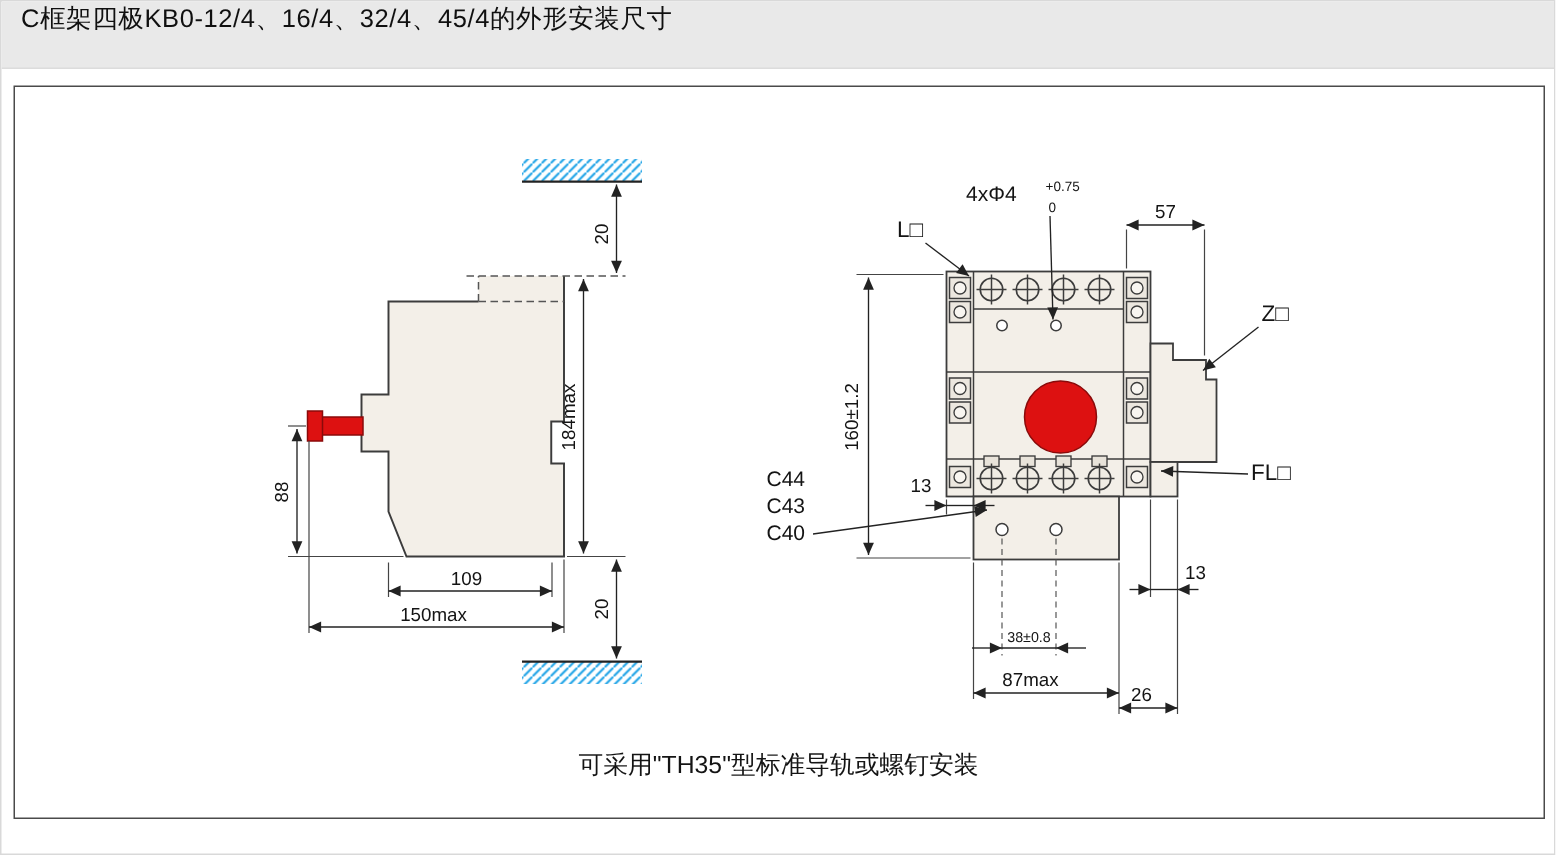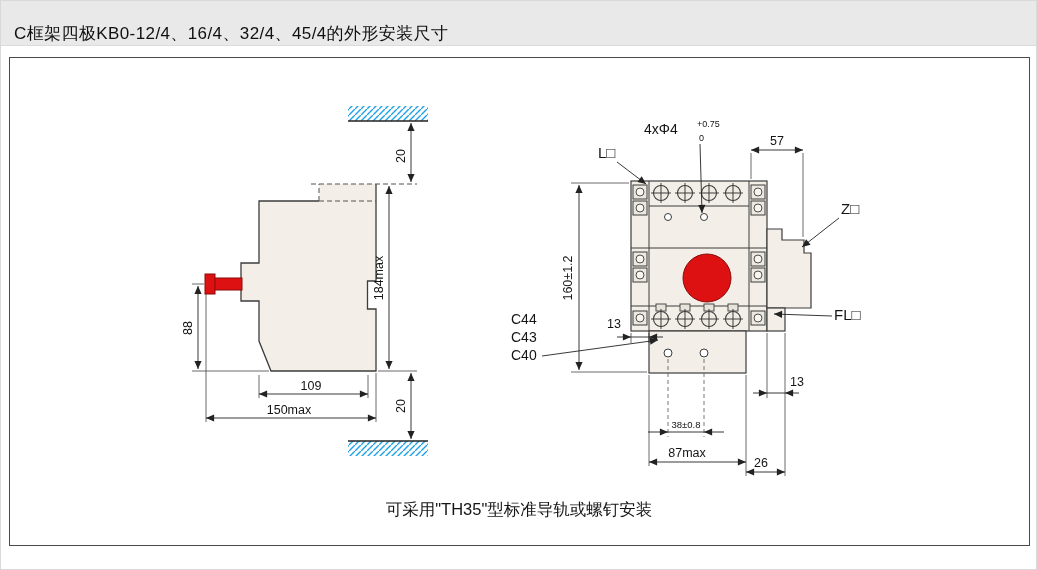--- a/index.html
+++ b/index.html
@@ -1,20 +1,20 @@
 <!DOCTYPE html>
 <html><head>
 <meta charset="utf-8">
 <style>
   *{margin:0;padding:0;box-sizing:border-box}
   html,body{background:#fff}
   body{width:1037px;height:570px;font-family:"Liberation Sans","DejaVu Sans",sans-serif}
   .page{position:relative;width:1037px;height:570px;background:#fff;border:1px solid #d9d9d9;overflow:hidden}
   .titlebar{position:absolute;left:0;top:0;width:100%;height:45px;background:#e9e9e9;border-bottom:1px solid #dcdcdc;
-            display:flex;align-items:flex-end;padding:0 13px;font-size:17px;color:#101010;letter-spacing:.4px}
+            display:flex;align-items:flex-start;padding:0 13px;font-size:17px;color:#101010;letter-spacing:.4px}
   .drawing-box{position:absolute;left:8px;top:56px;width:1021px;height:489px;border:1px solid #4a4a4a;background:#fff}
   .drawing-box svg{position:absolute;left:0;top:0}
 
   
   .wall{stroke:#222;stroke-width:1.5}
   .body{fill:#f3efe8}
   .ol{fill:none;stroke:#3c3c3c;stroke-width:1.3;stroke-linejoin:miter}
   .ol2{fill:#f3efe8;stroke:#3c3c3c;stroke-width:1.2}
   .in{stroke:#3c3c3c;stroke-width:1;fill:none}
   .dash{fill:none;stroke:#555;stroke-width:1;stroke-dasharray:5 3}

